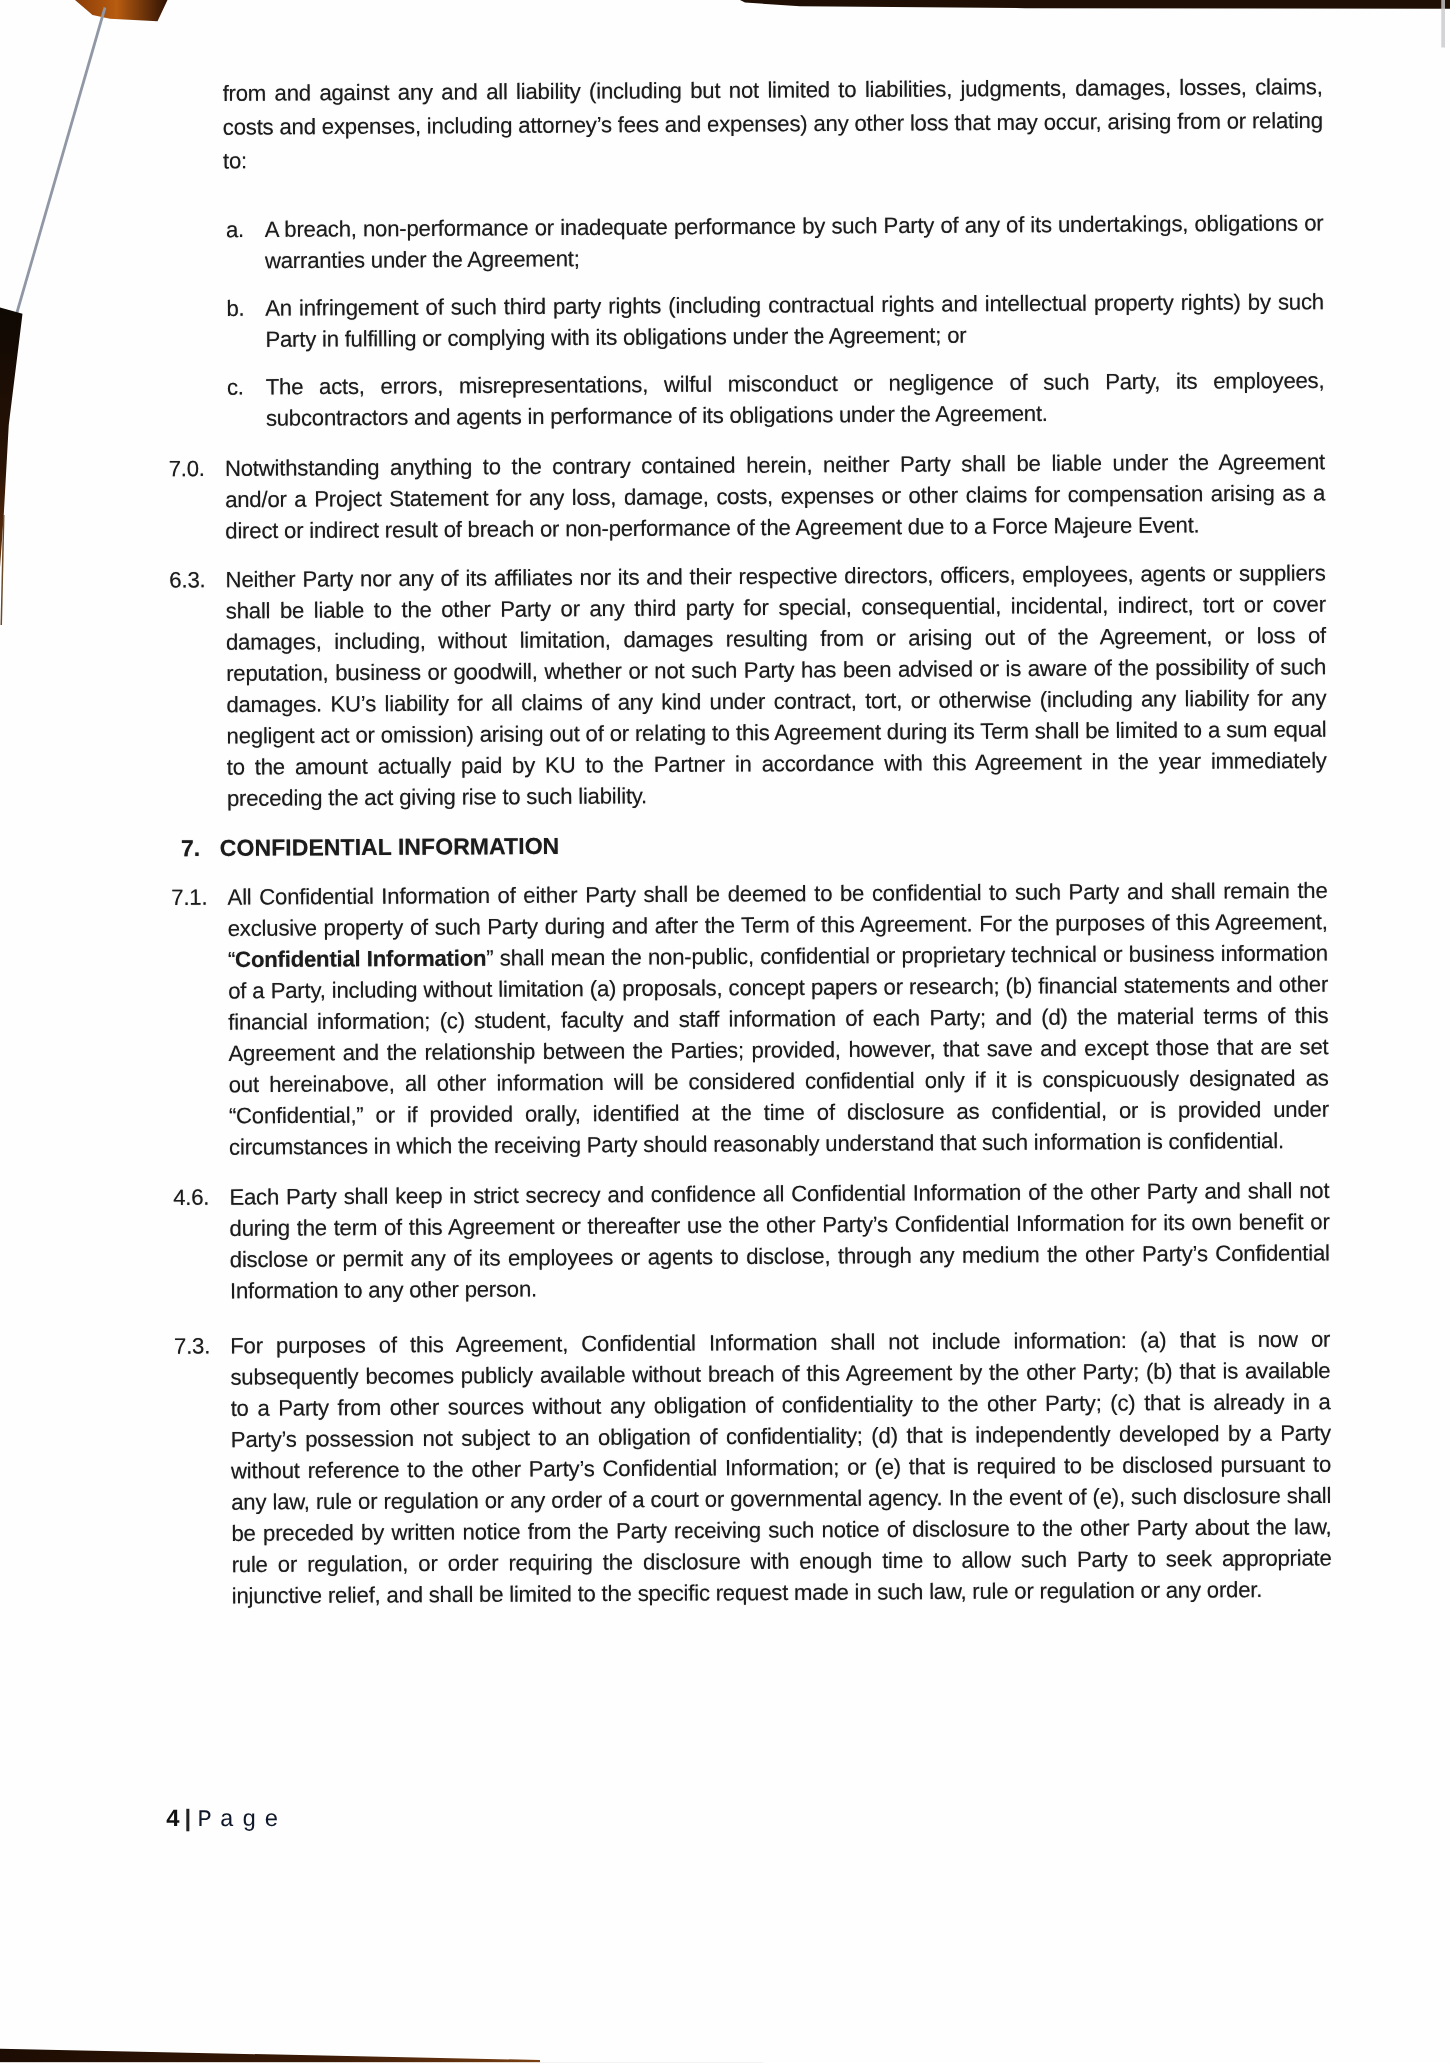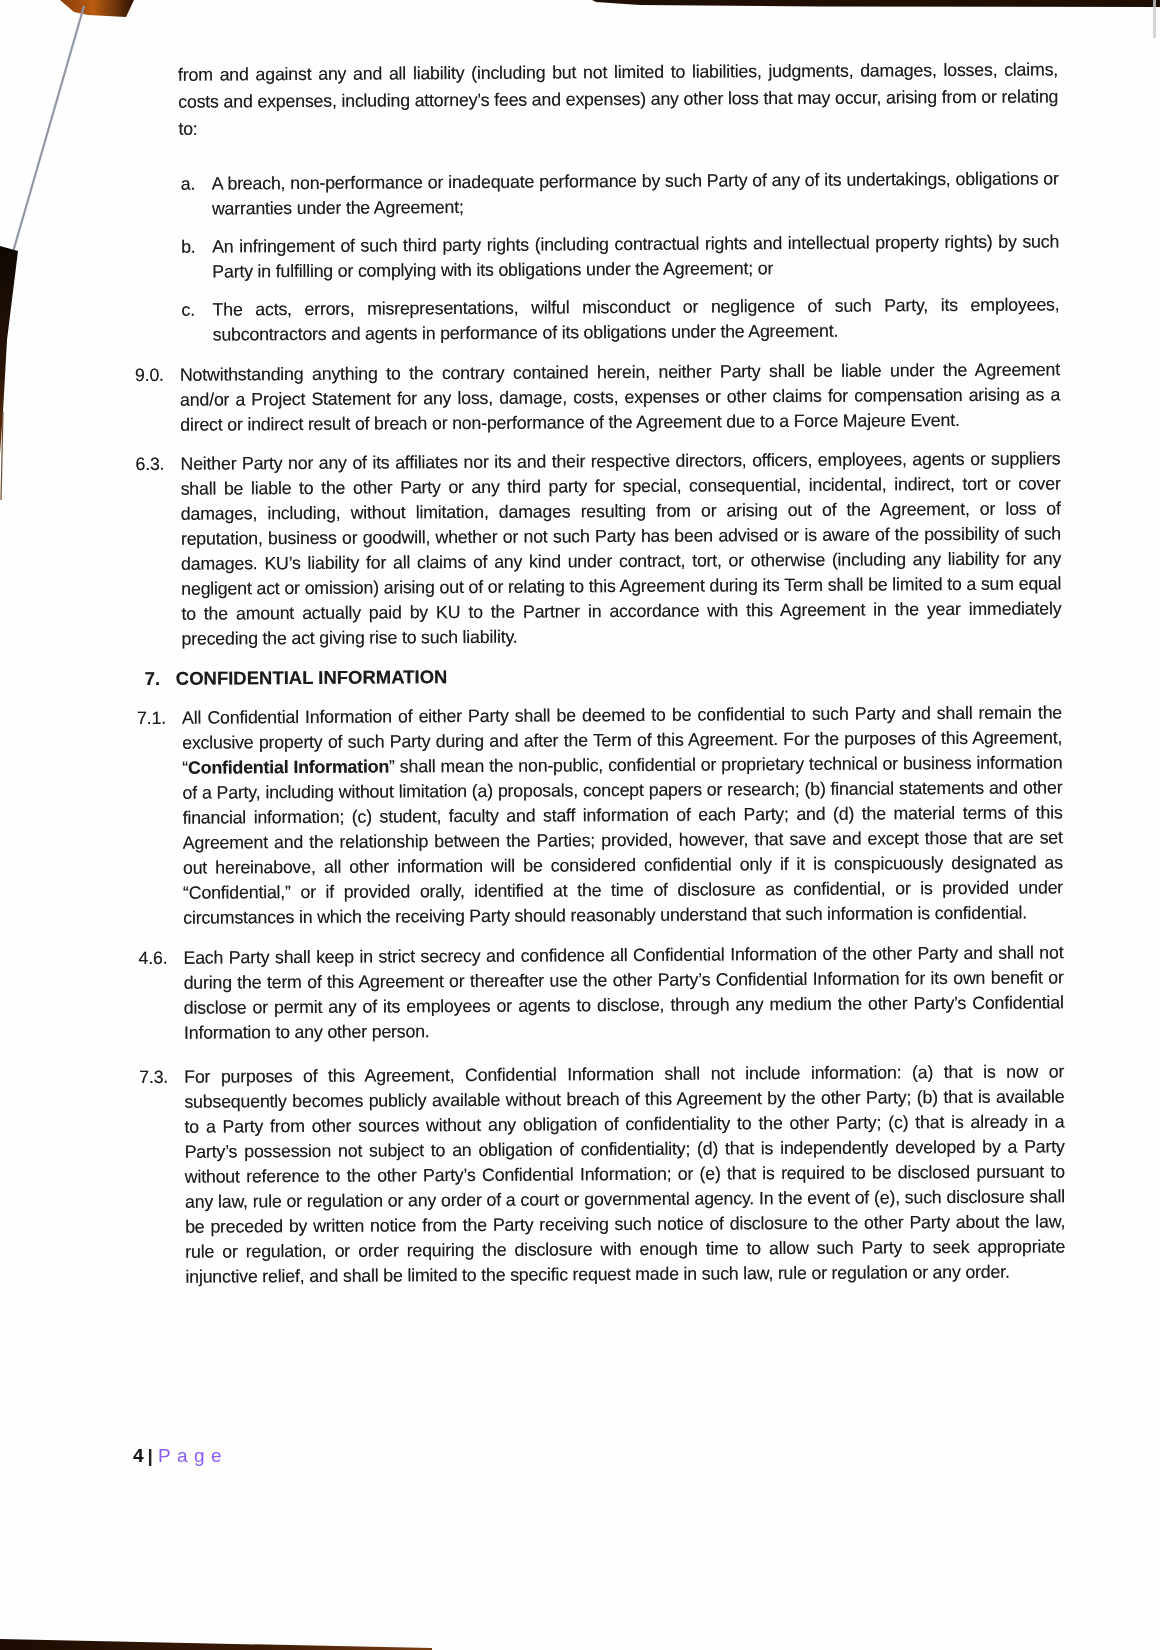--- a/index.html
+++ b/index.html
@@ -23,21 +23,21 @@
   .clause-text{width:880px;text-align:justify;margin:0;}
   .mb15{margin-bottom:15px;}
   .mb19{margin-bottom:19px;}
   .mb12{margin-bottom:12px;}
   .section-heading{display:flex;font-weight:bold;font-size:18.5px;margin:0 0 15px 8px;letter-spacing:0;}
   .heading-num{width:31px;flex:none;}
   .b{font-weight:bold;}
   .footer{position:absolute;left:133px;top:1445px;font-size:19px;letter-spacing:0;}
   .page-num{font-weight:bold;color:#111;}
   .page-divider{font-weight:bold;color:#222;margin:0 5px 0 4px;}
-  .page-label{color:#8b5cf6;letter-spacing:0.34em;}
+  .page-label{color:#0f172a;letter-spacing:0.34em;font-family:Liberation Mono, monospace;}
 </style>
 </head>
 <body>
 
 <div class="page">
 
   <svg class="artifacts" width="1160" height="1650" viewBox="0 0 1160 1650">
     <defs>
       <linearGradient id="foldGrad" x1="0" y1="0" x2="1" y2="0">
         <stop offset="0" stop-color="#8a3c08"></stop>
@@ -77,21 +77,21 @@
       <span class="list-label">b.</span>
       <p class="list-text">An infringement of such third party rights (including contractual rights and intellectual property rights) by such Party in fulfilling or complying with its obligations under the Agreement; or</p>
     </div>
 
     <div class="list-row mb15">
       <span class="list-label">c.</span>
       <p class="list-text">The acts, errors, misrepresentations, wilful misconduct or negligence of such Party, its employees, subcontractors and agents in performance of its obligations under the Agreement.</p>
     </div>
 
     <div class="clause">
-      <span class="clause-num">9.0.</span>
+      <span class="clause-num">7.0.</span>
       <p class="clause-text">Notwithstanding anything to the contrary contained herein, neither Party shall be liable under the Agreement and/or a Project Statement for any loss, damage, costs, expenses or other claims for compensation arising as a direct or indirect result of breach or non-performance of the Agreement due to a Force Majeure Event.</p>
     </div>
 
     <div class="clause">
       <span class="clause-num">6.3.</span>
       <p class="clause-text">Neither Party nor any of its affiliates nor its and their respective directors, officers, employees, agents or suppliers shall be liable to the other Party or any third party for special, consequential, incidental, indirect, tort or cover damages, including, without limitation, damages resulting from or arising out of the Agreement, or loss of reputation, business or goodwill, whether or not such Party has been advised or is aware of the possibility of such damages. KU’s liability for all claims of any kind under contract, tort, or otherwise (including any liability for any negligent act or omission) arising out of or relating to this Agreement during its Term shall be limited to a sum equal to the amount actually paid by KU to the Partner in accordance with this Agreement in the year immediately preceding the act giving rise to such liability.</p>
     </div>
 
     <div class="section-heading">
       <span class="heading-num">7.</span>

